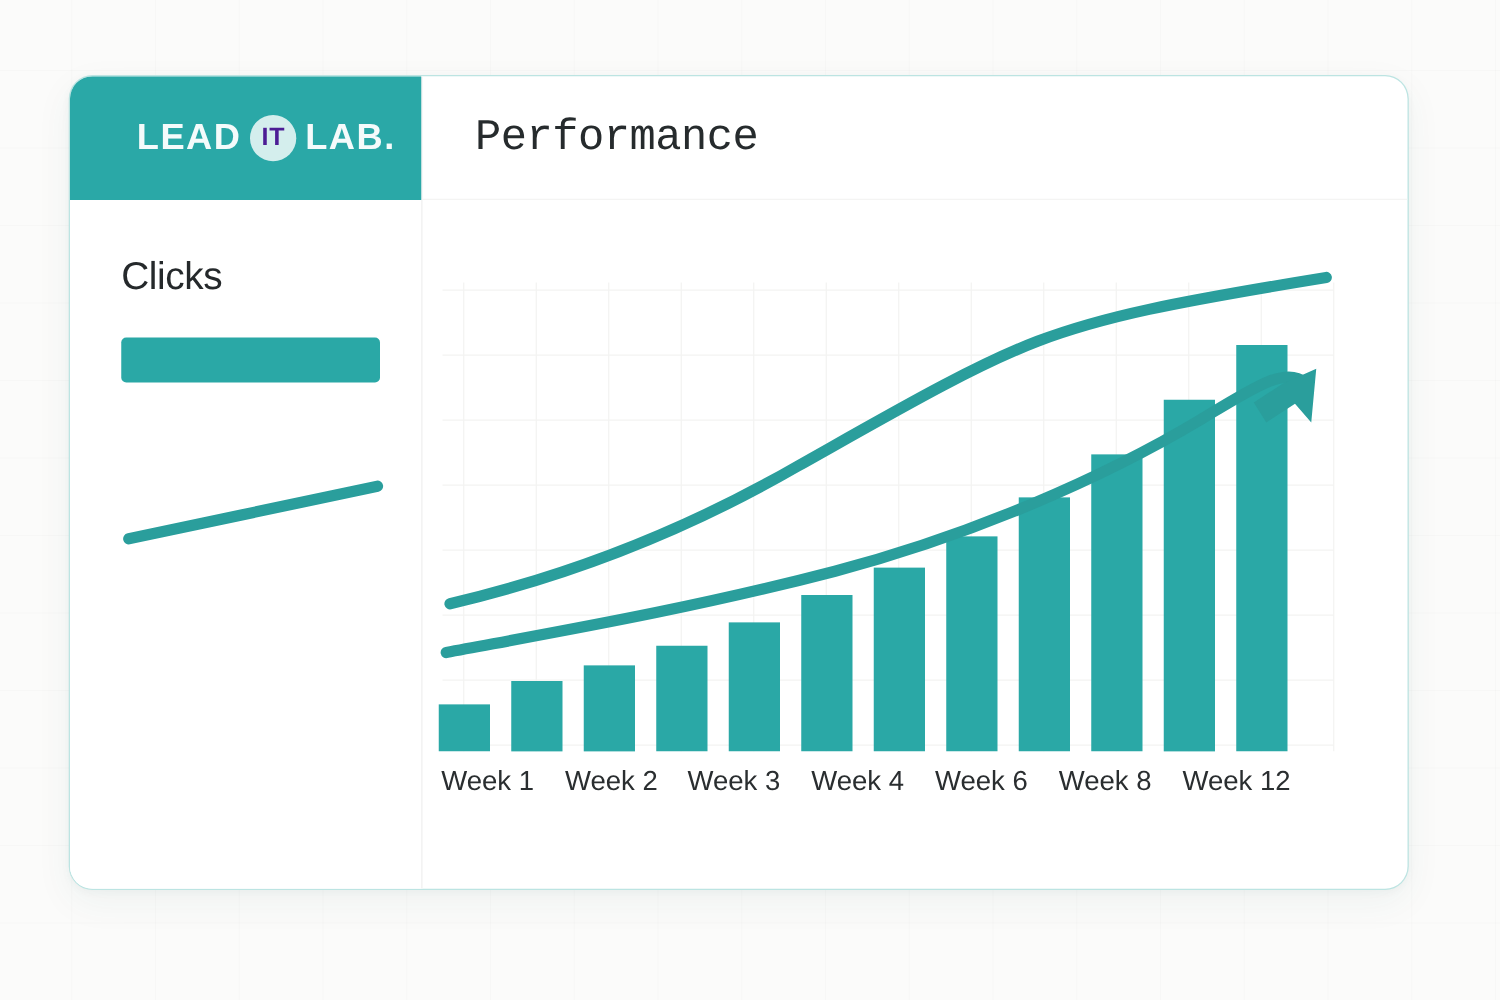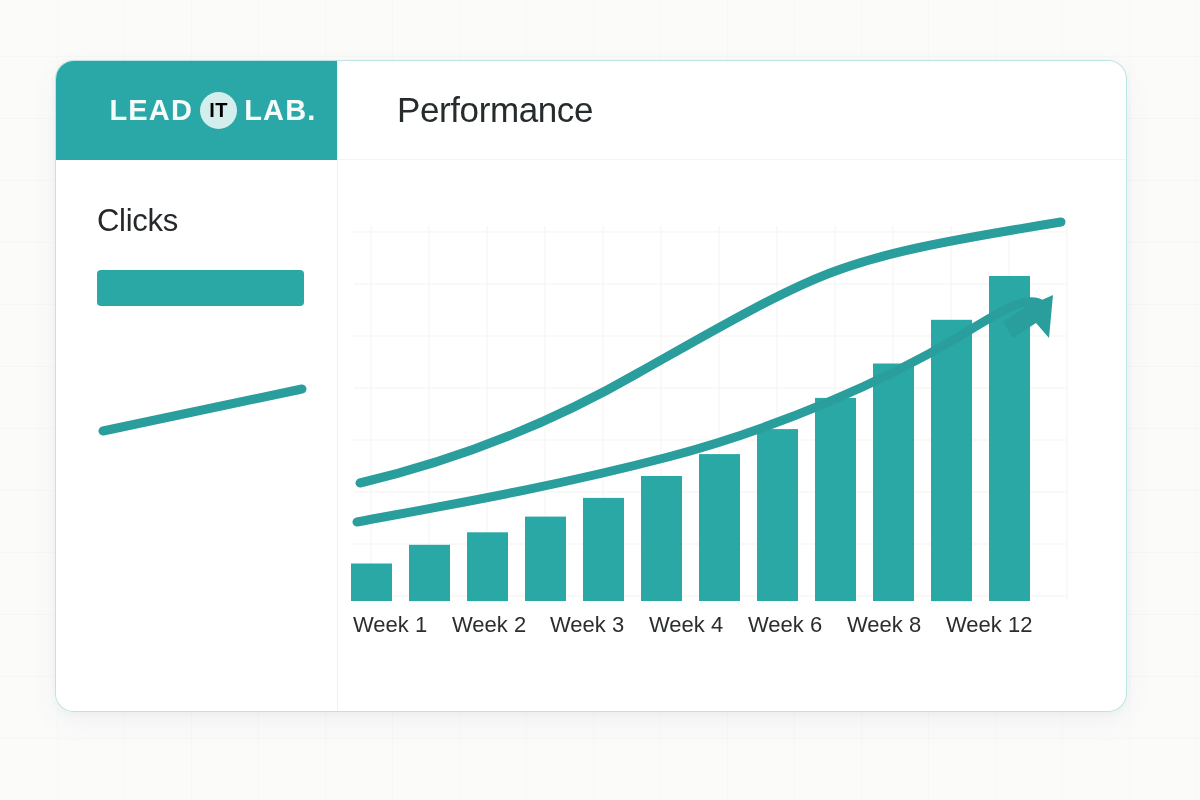--- a/index.html
+++ b/index.html
@@ -70,21 +70,21 @@
     color: #f4fbfb;
   }
   #brand-lockup .word {
     line-height: 1;
   }
   #brand-badge {
     width: 37px;
     height: 37px;
     border-radius: 50%;
     background: rgba(255,255,255,0.80);
-    color: #000000;
+    color: #4c1d95;
     font-size: 20px;
     font-weight: bold;
     letter-spacing: 0.5px;
     display: flex;
     align-items: center;
     justify-content: center;
     margin: 0 7px;
     flex: 0 0 37px;
   }
 
@@ -127,22 +127,23 @@
     display: flex;
     flex-direction: column;
     position: relative;
   }
   #main-header {
     height: 99px;
     flex: 0 0 99px;
     border-bottom: 1px solid #f4f4f3;
     display: flex;
     align-items: center;
-    padding-left: 59px;
+    padding-left: 42px;
     box-sizing: border-box;
+    font-family: Liberation Mono, monospace;
   }
   #page-title {
     font-size: 35px;
     color: #262b2d;
     letter-spacing: -0.4px;
   }
   #chart-area {
     flex: 1;
     position: relative;
   }

